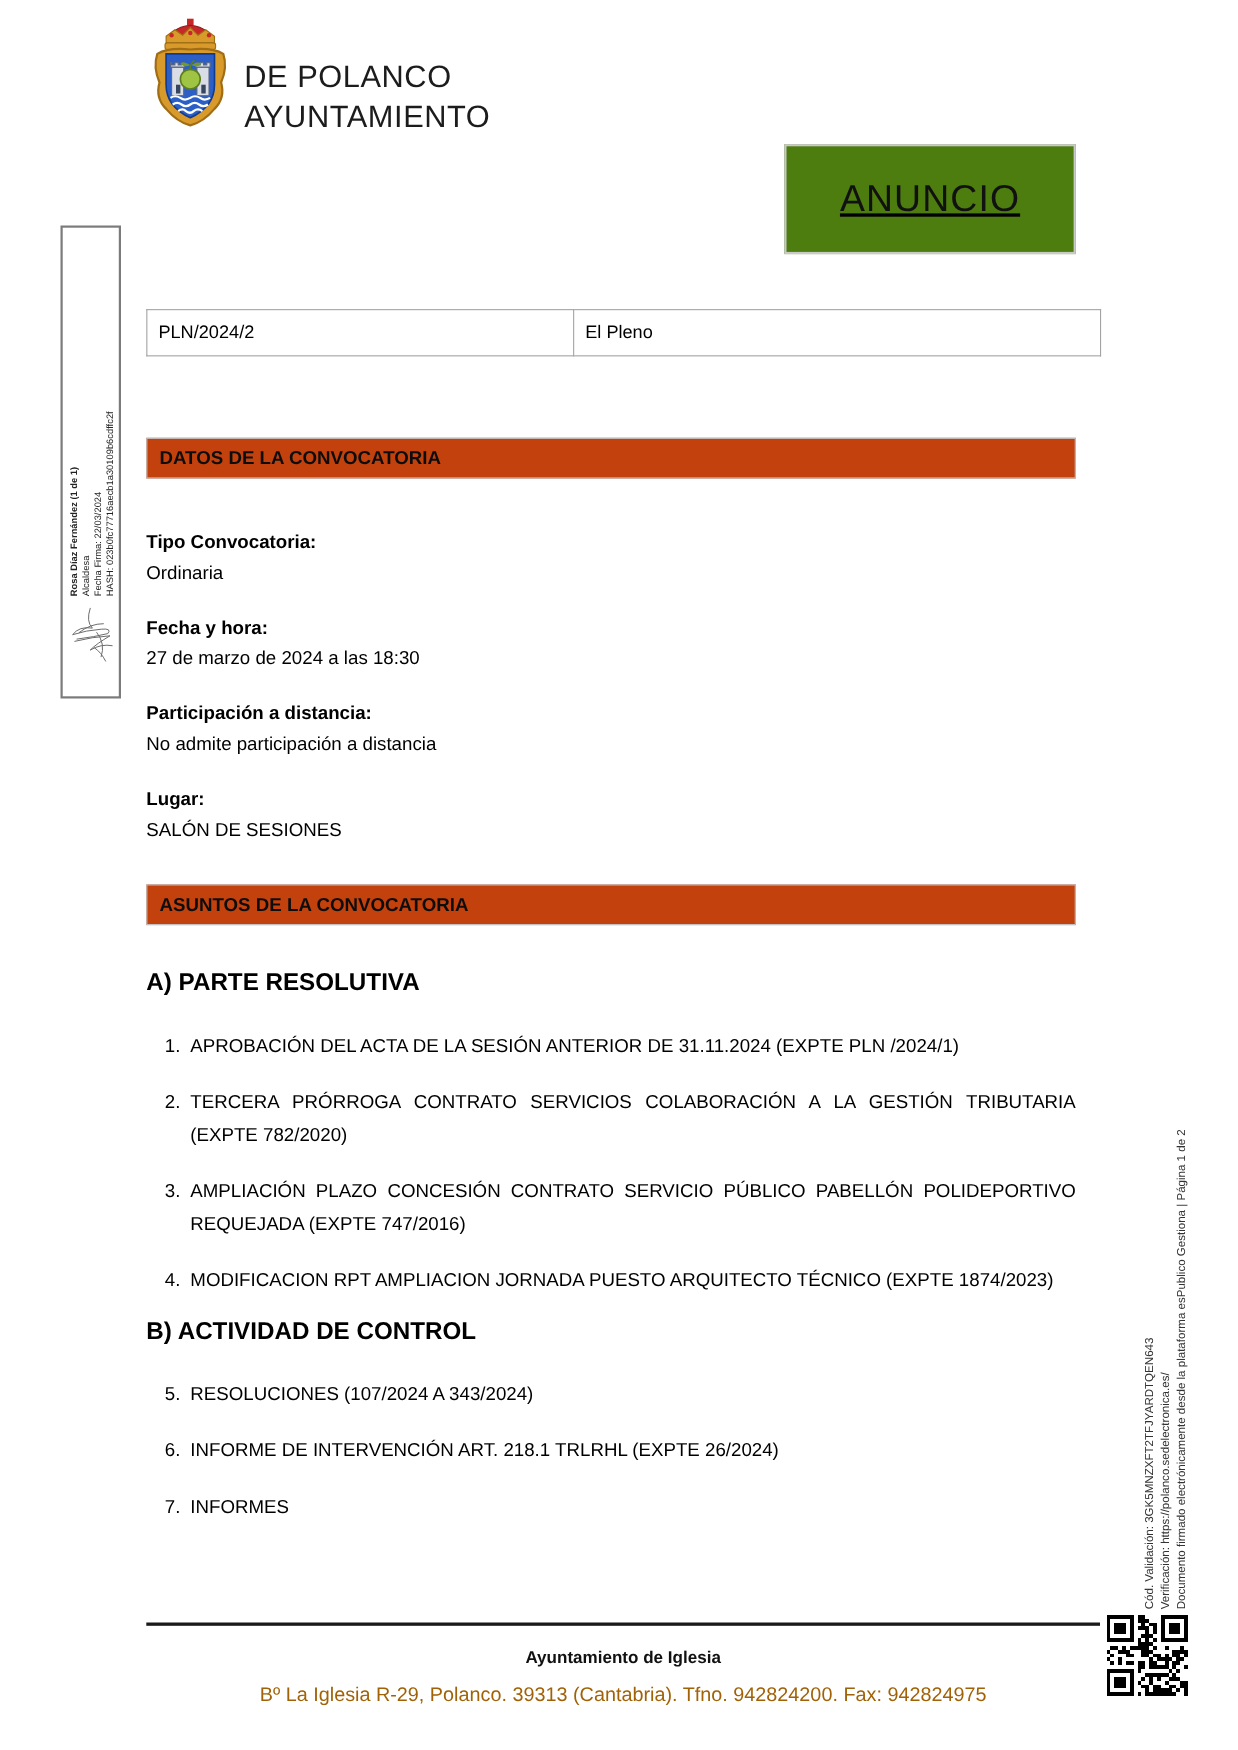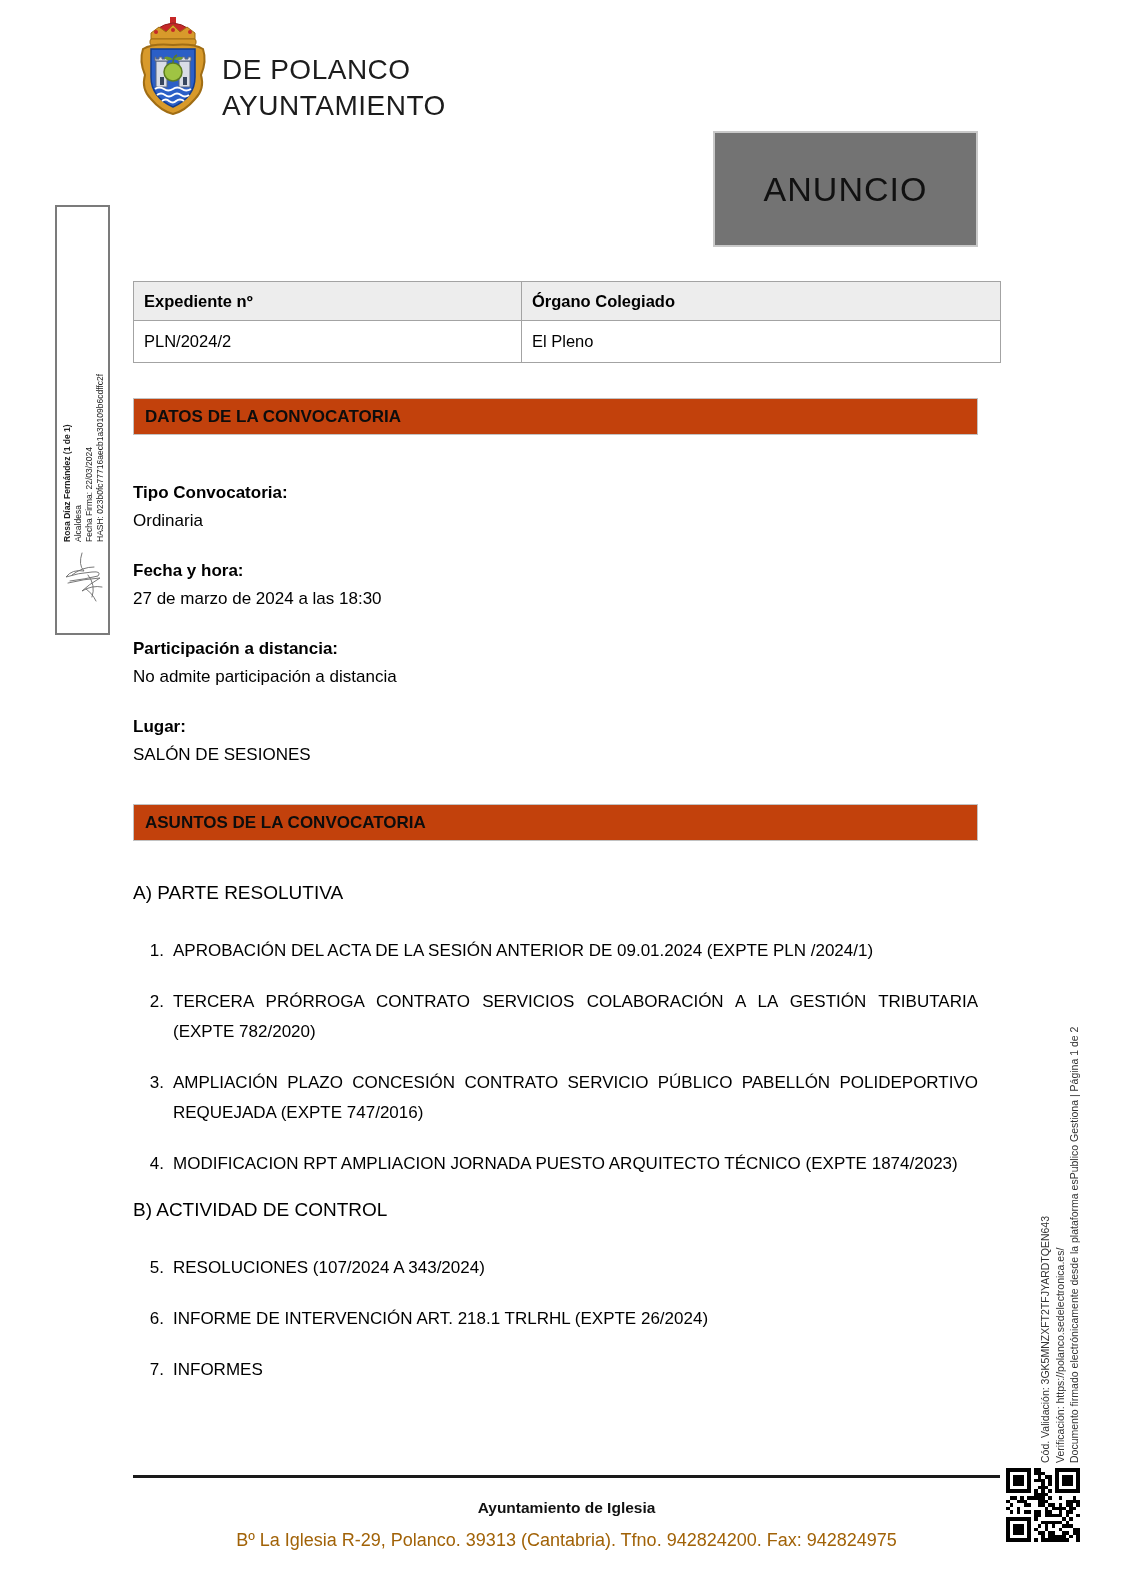--- a/index.html
+++ b/index.html
@@ -2,22 +2,22 @@
 <html><head>
 <meta charset="utf-8">
 <style>
   html,body{margin:0;padding:0;background:#ffffff;}
   body{font-family:"Liberation Sans", sans-serif; color:#000;}
   .page{position:relative;width:1125px;height:1591px;background:#fff;overflow:hidden;}
 
   
   .logo{position:absolute;left:137px;top:15px;width:72px;height:103px;}
   .orgname{position:absolute;left:222px;top:52px;font-size:28px;line-height:36px;color:#1c1c1c;letter-spacing:.5px;}
-  .anuncio-box{position:absolute;left:713px;top:131px;width:265px;height:116px;background:#737373;
-    border:2px solid #c9c9c9;box-sizing:border-box;display:flex;align-items:center;justify-content:center;}
+  .anuncio-box{position:absolute;left:713px;top:131px;width:265px;height:100px;background:#4d7c0f;
+    border:2px solid #c9c9c9;box-sizing:border-box;display:flex;align-items:center;justify-content:center;text-decoration:underline;}
   .anuncio-box span{font-size:34px;letter-spacing:1px;color:#111;}
 
   
   .sig-box{position:absolute;left:55px;top:205px;width:55px;height:430px;border:2px solid #7b7b7b;box-sizing:border-box;background:#fff;}
   .sig-rot{position:absolute;left:62px;top:630px;width:420px;height:46px;transform:rotate(-90deg);transform-origin:0 0;
     padding-left:88px;box-sizing:border-box;font-size:8.5px;line-height:11px;color:#222;white-space:nowrap;}
   .sig-rot .b{font-weight:bold;}
   .sig-squiggle{position:absolute;left:58px;top:545px;width:50px;height:62px;}
 
   
@@ -34,21 +34,21 @@
   .sec-asuntos{top:804px;}
 
   
   .datos-fields{position:absolute;left:133px;top:482px;width:845px;}
   .field{margin-bottom:28px;}
   .field .label{font-weight:bold;font-size:17px;line-height:22px;margin-bottom:6px;}
   .field .value{font-size:17px;line-height:22px;}
 
   
   .asuntos-body{position:absolute;left:133px;top:832px;width:845px;}
-  .group-heading{font-weight:normal;font-size:19px;line-height:22px;}
+  .group-heading{font-weight:bold;font-size:22px;line-height:22px;}
   .group-a .group-heading{margin-top:50px;}
   .group-b .group-heading{margin-top:20px;}
   .asunto{display:grid;grid-template-columns:40px 1fr;margin-top:32px;}
   .asunto + .asunto{margin-top:21px;}
   .asunto .num{font-size:17px;line-height:30px;padding-left:5px;text-align:right;padding-right:9px;box-sizing:border-box;}
   .asunto .txt{font-size:17px;line-height:30px;text-align:justify;text-align-last:left;}
 
   
   .footer-rule{position:absolute;left:133px;top:1475px;width:867px;height:3px;background:#1a1a1a;}
   .footer-org{position:absolute;left:133px;top:1499px;width:867px;text-align:center;font-weight:bold;font-size:15.5px;color:#111;}
@@ -124,24 +124,20 @@
         <path d="M24 8 Q20 20 26 26 Q14 24 8 32 Q20 28 34 27 Q44 26 40 31 Q28 34 12 36"></path>
         <path d="M10 38 Q26 34 42 33 Q30 40 24 46 Q34 40 44 42"></path>
         <path d="M30 30 Q38 40 34 52 M28 44 Q34 48 38 56"></path>
         <path d="M14 30 Q24 22 36 22"></path>
       </g>
     </svg>
   </div>
 
   <table class="exp-table">
     <tbody>
-        <tr class="hrow">
-      <td class="c1">Expediente nº</td>
-      <td class="c2">Órgano Colegiado</td>
-    </tr>
     <tr class="vrow">
       <td class="c1">PLN/2024/2</td>
       <td class="c2">El Pleno</td>
     </tr>
   </tbody>
     </table>
 
   <div class="sec-header sec-datos">DATOS DE LA CONVOCATORIA</div>
 
   <div class="datos-fields">
@@ -163,21 +159,21 @@
     </div>
   </div>
 
   <div class="sec-header sec-asuntos">ASUNTOS DE LA CONVOCATORIA</div>
 
   <div class="asuntos-body">
     <div class="group-a">
       <div class="group-heading">A) PARTE RESOLUTIVA</div>
       <div class="asunto">
         <div class="num">1.</div>
-        <div class="txt">APROBACIÓN DEL ACTA DE LA SESIÓN ANTERIOR DE 09.01.2024 (EXPTE PLN /2024/1)</div>
+        <div class="txt">APROBACIÓN DEL ACTA DE LA SESIÓN ANTERIOR DE 31.11.2024 (EXPTE PLN /2024/1)</div>
       </div>
       <div class="asunto">
         <div class="num">2.</div>
         <div class="txt">TERCERA PRÓRROGA CONTRATO SERVICIOS COLABORACIÓN A LA GESTIÓN TRIBUTARIA (EXPTE 782/2020)</div>
       </div>
       <div class="asunto">
         <div class="num">3.</div>
         <div class="txt">AMPLIACIÓN PLAZO CONCESIÓN CONTRATO SERVICIO PÚBLICO PABELLÓN POLIDEPORTIVO REQUEJADA (EXPTE 747/2016)</div>
       </div>
       <div class="asunto">

